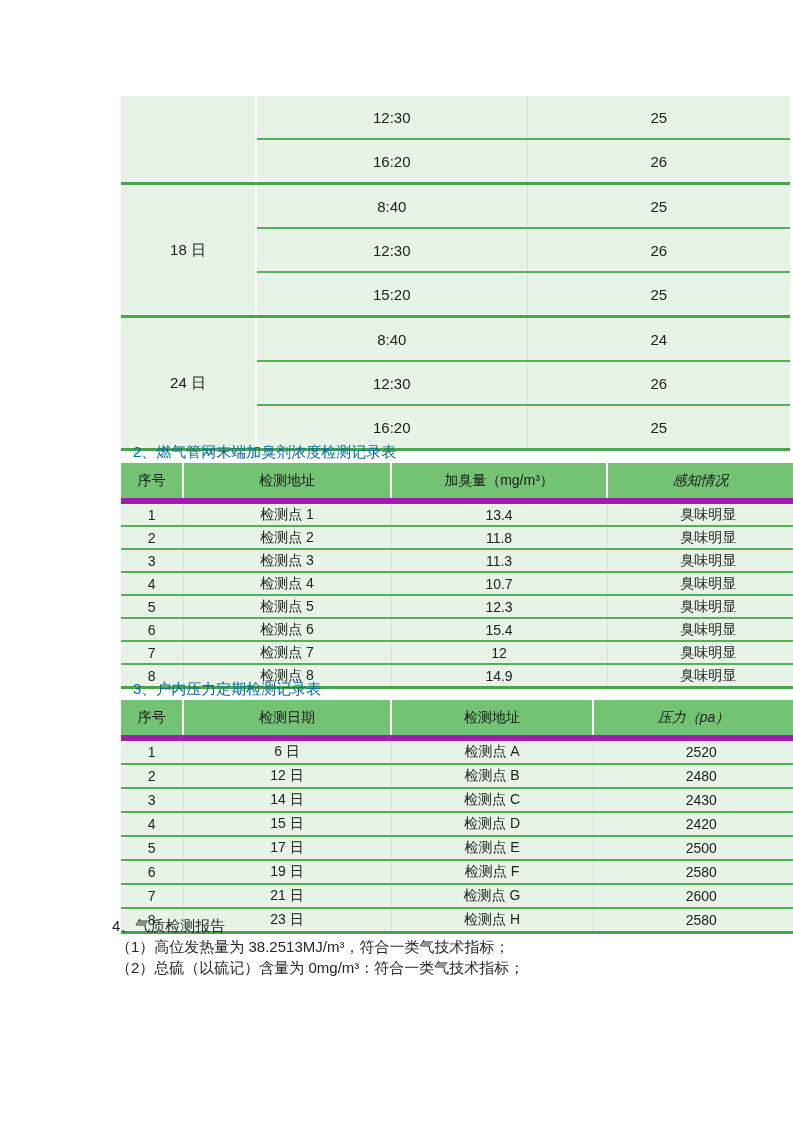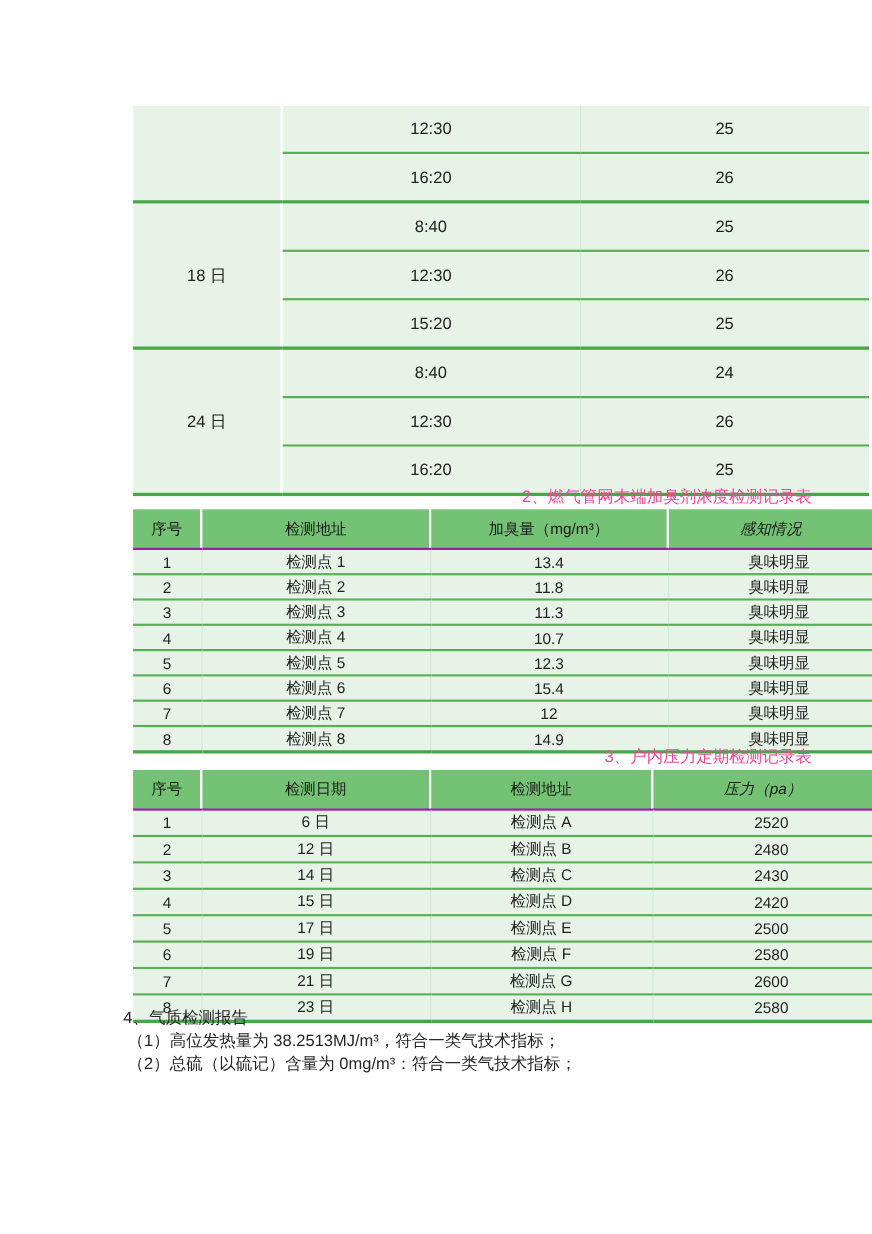--- a/index.html
+++ b/index.html
@@ -14,31 +14,31 @@
   
   .t1{position:absolute;left:121px;top:96px;width:669px;}
   .t1 td{background:var(--cell-green);font-size:15px;height:42px;}
   .t1 td.datecell{border-right:2px solid #ffffff;}
   .t1 td.valcell{border-left:1px solid var(--faint-green);margin-top:20px;}
   .t1 td.inner{border-bottom:2px solid var(--line-green);}
   .t1 td.groupend{border-bottom:3px solid var(--strong-green);}
 
   
   .caption{
-    position:absolute;left:114px;width:624px;height:21px;line-height:21px;
-    text-align:right;font-size:15px;color:#ec4899;
+    position:absolute;left:133px;width:624px;height:21px;line-height:21px;
+    text-align:left;font-size:15px;color:#0369a1;
   }
   .cap2{top:441px;}
   .cap3{top:678px;}
 
   
   .gt{position:absolute;left:121px;width:672px;}
   .gt th{
     background:var(--header-green);height:35px;font-size:14px;font-weight:normal;
-    color:#1a1a1a;border-right:2px solid #ffffff;border-bottom:2px solid #a21caf;
+    color:#1a1a1a;border-right:2px solid #ffffff;border-bottom:6px solid #a21caf;
   }
   .gt th:last-child{border-right:none;font-style:italic;}
   .gt td{
     background:var(--cell-green);font-size:14px;
     border-bottom:2px solid var(--line-green);border-right:1px solid var(--faint-green);
   }
   .gt td:last-child{border-right:none;padding-left:16px;}
   .gt tr:last-child td{border-bottom:3px solid var(--strong-green);}
   .t2{top:463px;} .t2 td{height:21px;}
   .t3{top:700px;} .t3 td{height:22px;}

